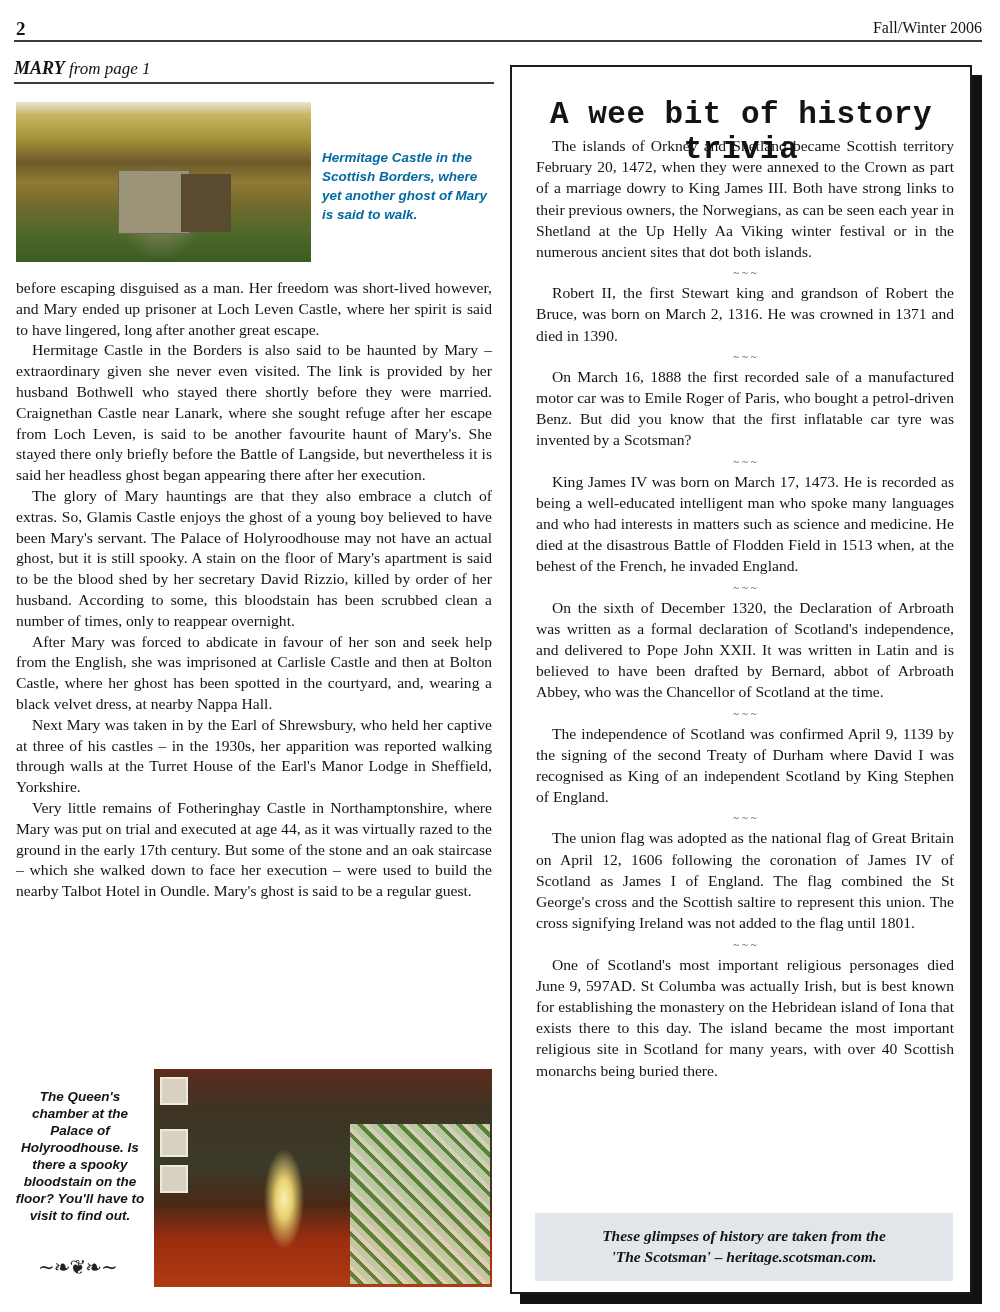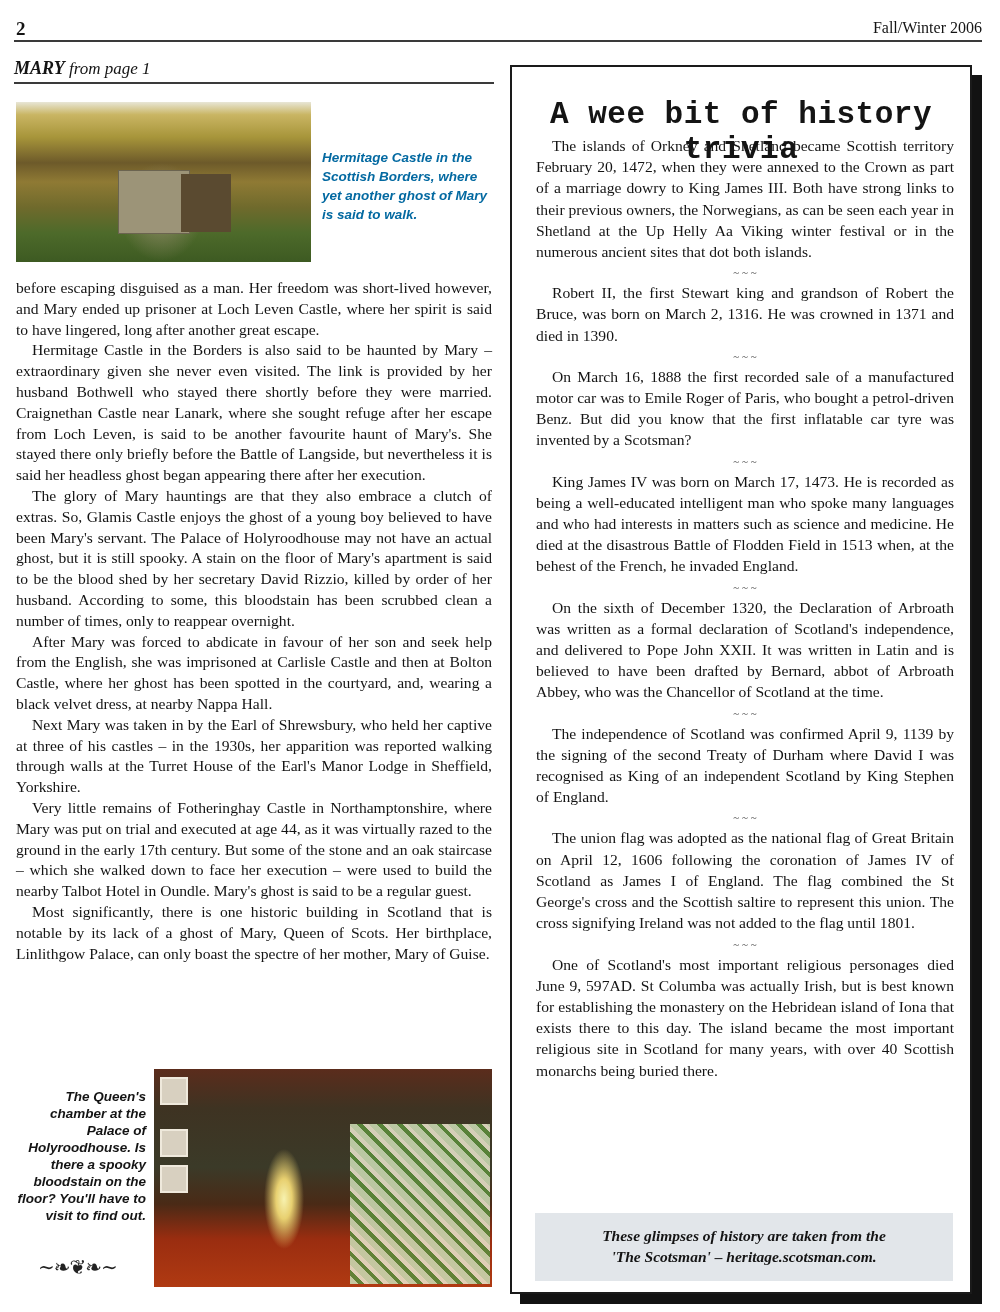--- a/index.html
+++ b/index.html
@@ -34,21 +34,21 @@
   .article p.first { text-indent: 0; }
 
   .photo2 { position: absolute; left: 154px; top: 1069px; width: 338px; height: 218px;
             background:
               linear-gradient(90deg, transparent 0, transparent 200px, rgba(0,0,0,0) 200px),
               radial-gradient(ellipse 20px 50px at 130px 130px, #f7f2b0 0%, #e8d070 40%, rgba(0,0,0,0) 100%),
               linear-gradient(180deg, #5b2c1c 0%, #3e3322 18%, #3b3a28 45%, #4a2a16 62%, #9a2d10 78%, #b03a12 100%); }
   .photo2 .bed { position: absolute; left: 196px; top: 55px; width: 140px; height: 160px;
                  background: repeating-linear-gradient(45deg, #c8d7b0 0 6px, #5a8a3a 6px 10px, #e6e0c8 10px 14px); opacity: 0.9; }
   .photo2 .frame { position: absolute; left: 6px; width: 24px; height: 24px; background: #d8d0c0; border: 2px solid #efe9dc; }
-  .cap2 { position: absolute; left: 14px; top: 1088px; width: 132px; text-align: right;
+  .cap2 { position: absolute; left: 14px; top: 1088px; width: 132px; text-align: center;
           font-family: "Liberation Sans", "DejaVu Sans", sans-serif; font-style: italic; font-weight: bold;
           font-size: 13.5px; line-height: 17px; }
   .orn { position: absolute; left: 38px; top: 1255px; font-size: 20px; color: #222; letter-spacing: -1px; }
 
   .box-shadow { position: absolute; left: 520px; top: 75px; width: 462px; height: 1229px; background: #121212; }
   .box { position: absolute; left: 510px; top: 65px; width: 462px; height: 1229px; background: #fff;
          border: 2px solid #1a1a1a; box-sizing: border-box; }
   .box h2 { margin: 16px; position: absolute; left: 0; right: 0; top: 14px; text-align: center;
             font-family: Liberation Mono, monospace; font-weight: bold; font-size: 31px; letter-spacing: 0.5px; }
   .trivia { position: absolute; left: 24px; top: 68px; width: 418px; font-size: 15.6px; line-height: 21.2px;
@@ -78,21 +78,20 @@
 </div>
 <div class="cap1">Hermitage Castle in the Scottish Borders, where yet another ghost of Mary is said to walk.</div>
 
 <div class="article">
   <p class="first">before escaping disguised as a man. Her freedom was short-lived however, and Mary ended up prisoner at Loch Leven Castle, where her spirit is said to have lingered, long after another great escape.</p>
   <p>Hermitage Castle in the Borders is also said to be haunted by Mary – extraordinary given she never even visited. The link is provided by her husband Bothwell who stayed there shortly before they were married. Craignethan Castle near Lanark, where she sought refuge after her escape from Loch Leven, is said to be another favourite haunt of Mary's. She stayed there only briefly before the Battle of Langside, but nevertheless it is said her headless ghost began appearing there after her execution.</p>
   <p>The glory of Mary hauntings are that they also embrace a clutch of extras. So, Glamis Castle enjoys the ghost of a young boy believed to have been Mary's servant. The Palace of Holyroodhouse may not have an actual ghost, but it is still spooky. A stain on the floor of Mary's apartment is said to be the blood shed by her secretary David Rizzio, killed by order of her husband. According to some, this bloodstain has been scrubbed clean a number of times, only to reappear overnight.</p>
   <p>After Mary was forced to abdicate in favour of her son and seek help from the English, she was imprisoned at Carlisle Castle and then at Bolton Castle, where her ghost has been spotted in the courtyard, and, wearing a black velvet dress, at nearby Nappa Hall.</p>
   <p>Next Mary was taken in by the Earl of Shrewsbury, who held her captive at three of his castles – in the 1930s, her apparition was reported walking through walls at the Turret House of the Earl's Manor Lodge in Sheffield, Yorkshire.</p>
   <p>Very little remains of Fotheringhay Castle in Northamptonshire, where Mary was put on trial and executed at age 44, as it was virtually razed to the ground in the early 17th century. But some of the stone and an oak staircase – which she walked down to face her execution – were used to build the nearby Talbot Hotel in Oundle. Mary's ghost is said to be a regular guest.</p>
-  <p>Most significantly, there is one historic building in Scotland that is notable by its lack of a ghost of Mary, Queen of Scots. Her birthplace, Linlithgow Palace, can only boast the spectre of her mother, Mary of Guise.</p>
 </div>
 
 <div class="cap2">The Queen's chamber at the Palace of Holyroodhouse. Is there a spooky bloodstain on the floor? You'll have to visit to find out.</div>
 <div class="orn">∼❧❦❧∼</div>
 <div class="photo2">
   <div class="frame" style="top:8px"></div>
   <div class="frame" style="top:60px"></div>
   <div class="frame" style="top:96px"></div>
   <div class="bed"></div>
 </div>

